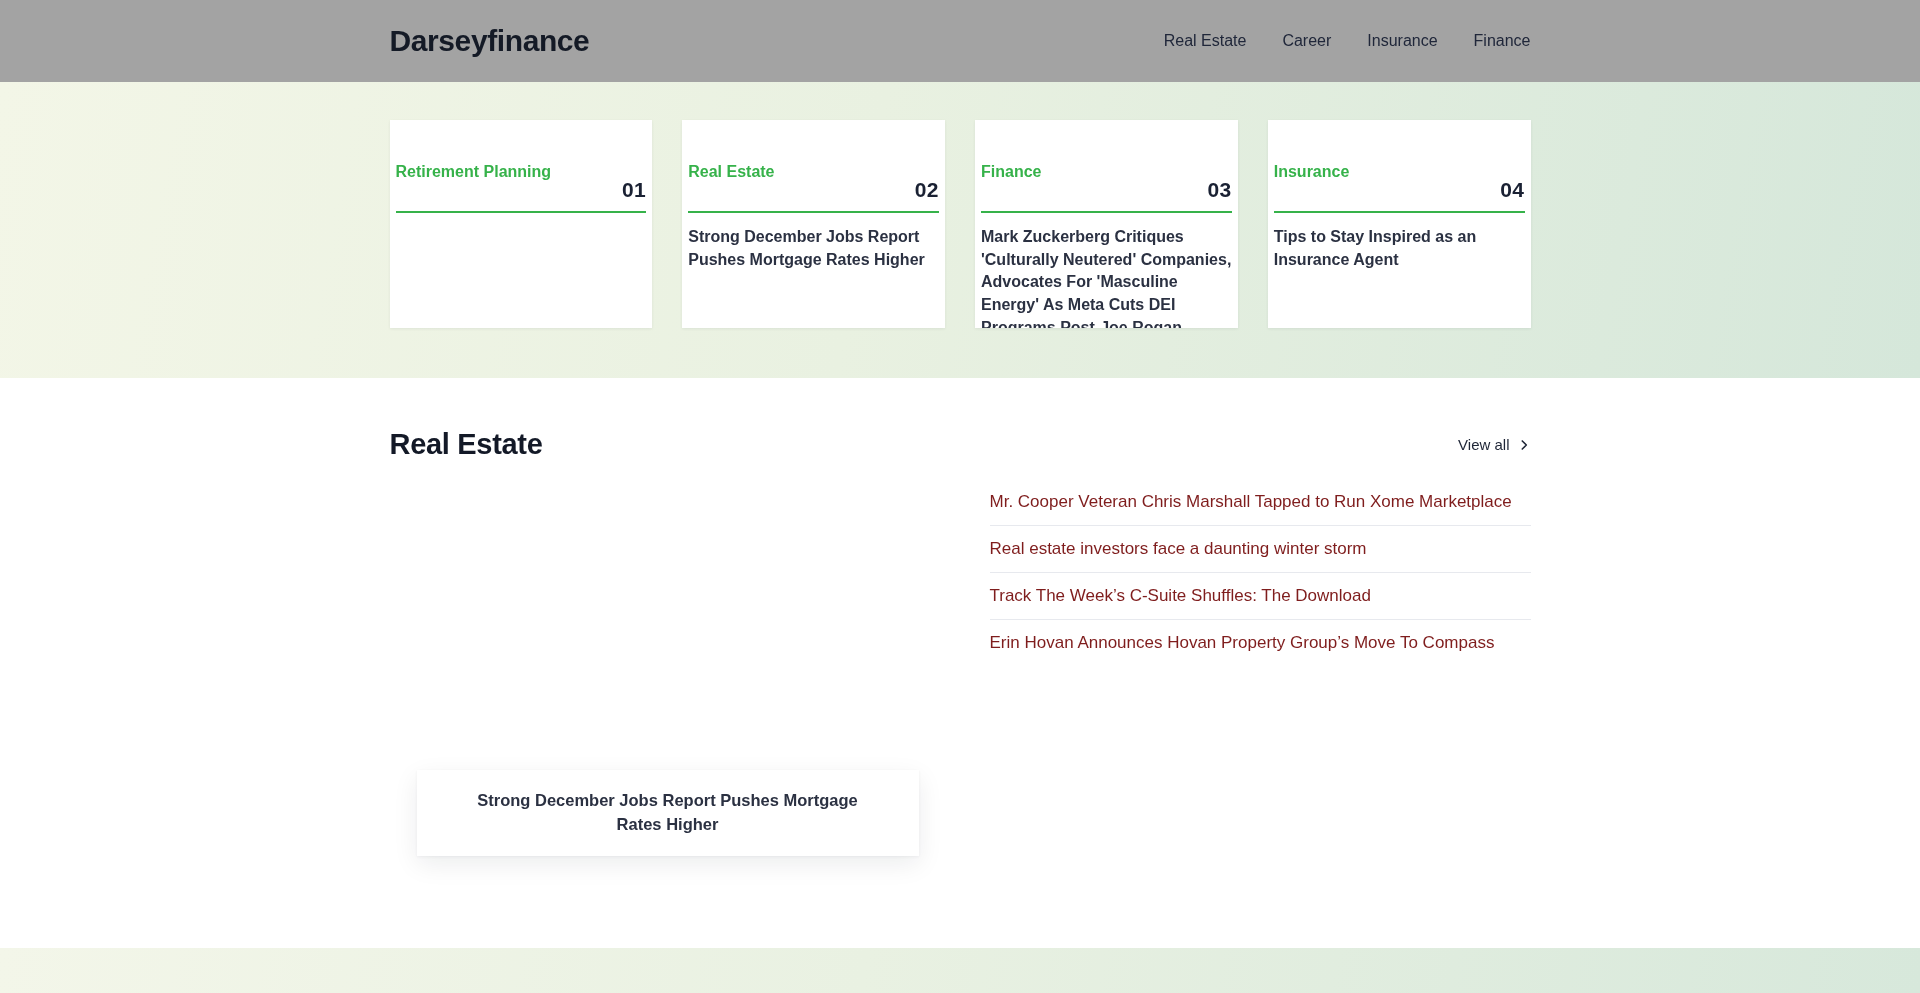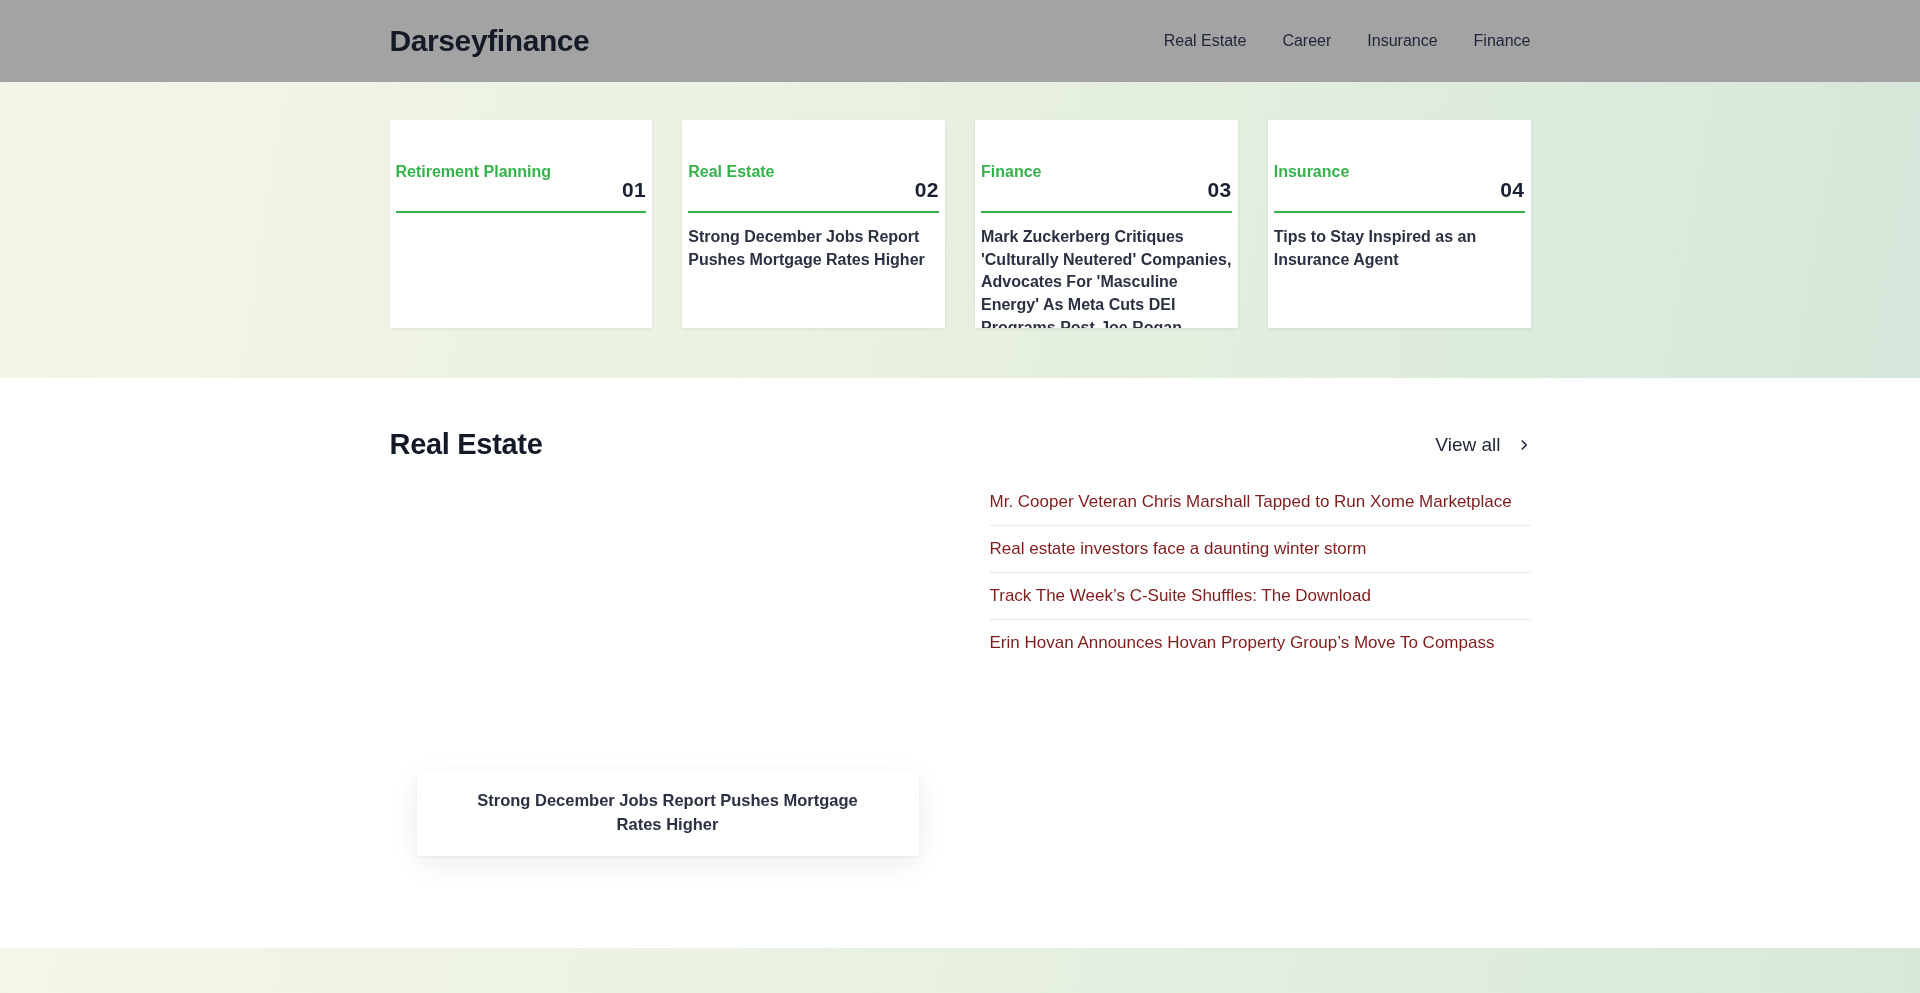--- a/index.html
+++ b/index.html
@@ -42,21 +42,21 @@
     padding-bottom: 9px; margin-bottom: 13px;
     border-bottom: 2px solid #36b24a;
   }
   .card-category { font-size: 16px; font-weight: 600; color: #36b24a; }
   .card-number { font-size: 21px; font-weight: 700; color: #1a2133; letter-spacing: 0.5px; margin-top: 37px; }
   .card-title { font-size: 16px; font-weight: 600; color: #2b3142; line-height: 1.42; }
 
   
   .re-section { padding-top: 50px; }
   .re-header { display: flex; align-items: center; justify-content: space-between; margin-bottom: 22px; }
-  .view-all { display: flex; align-items: center; gap: 16px; font-size: 19px; font-weight: 500; color: #1e2536; cursor: pointer; }
+  .view-all { display: flex; align-items: center; gap: 7px; font-size: 15px; font-weight: 500; color: #1e2536; cursor: pointer; }
   .view-all svg { display: block; }
 
   .re-content { display: flex; gap: 44px; height: 373px; }
   .re-featured { width: 556px; position: relative; background: #ffffff; }
   .featured-card {
     position: absolute; left: 27px; right: 27px; bottom: 0; height: 86px;
     background: #ffffff;
     box-shadow: 0 8px 24px rgba(16,24,40,0.08), 0 1px 3px rgba(16,24,40,0.05);
     display: flex; align-items: center; justify-content: center;
     text-align: center; padding: 12px 40px;

